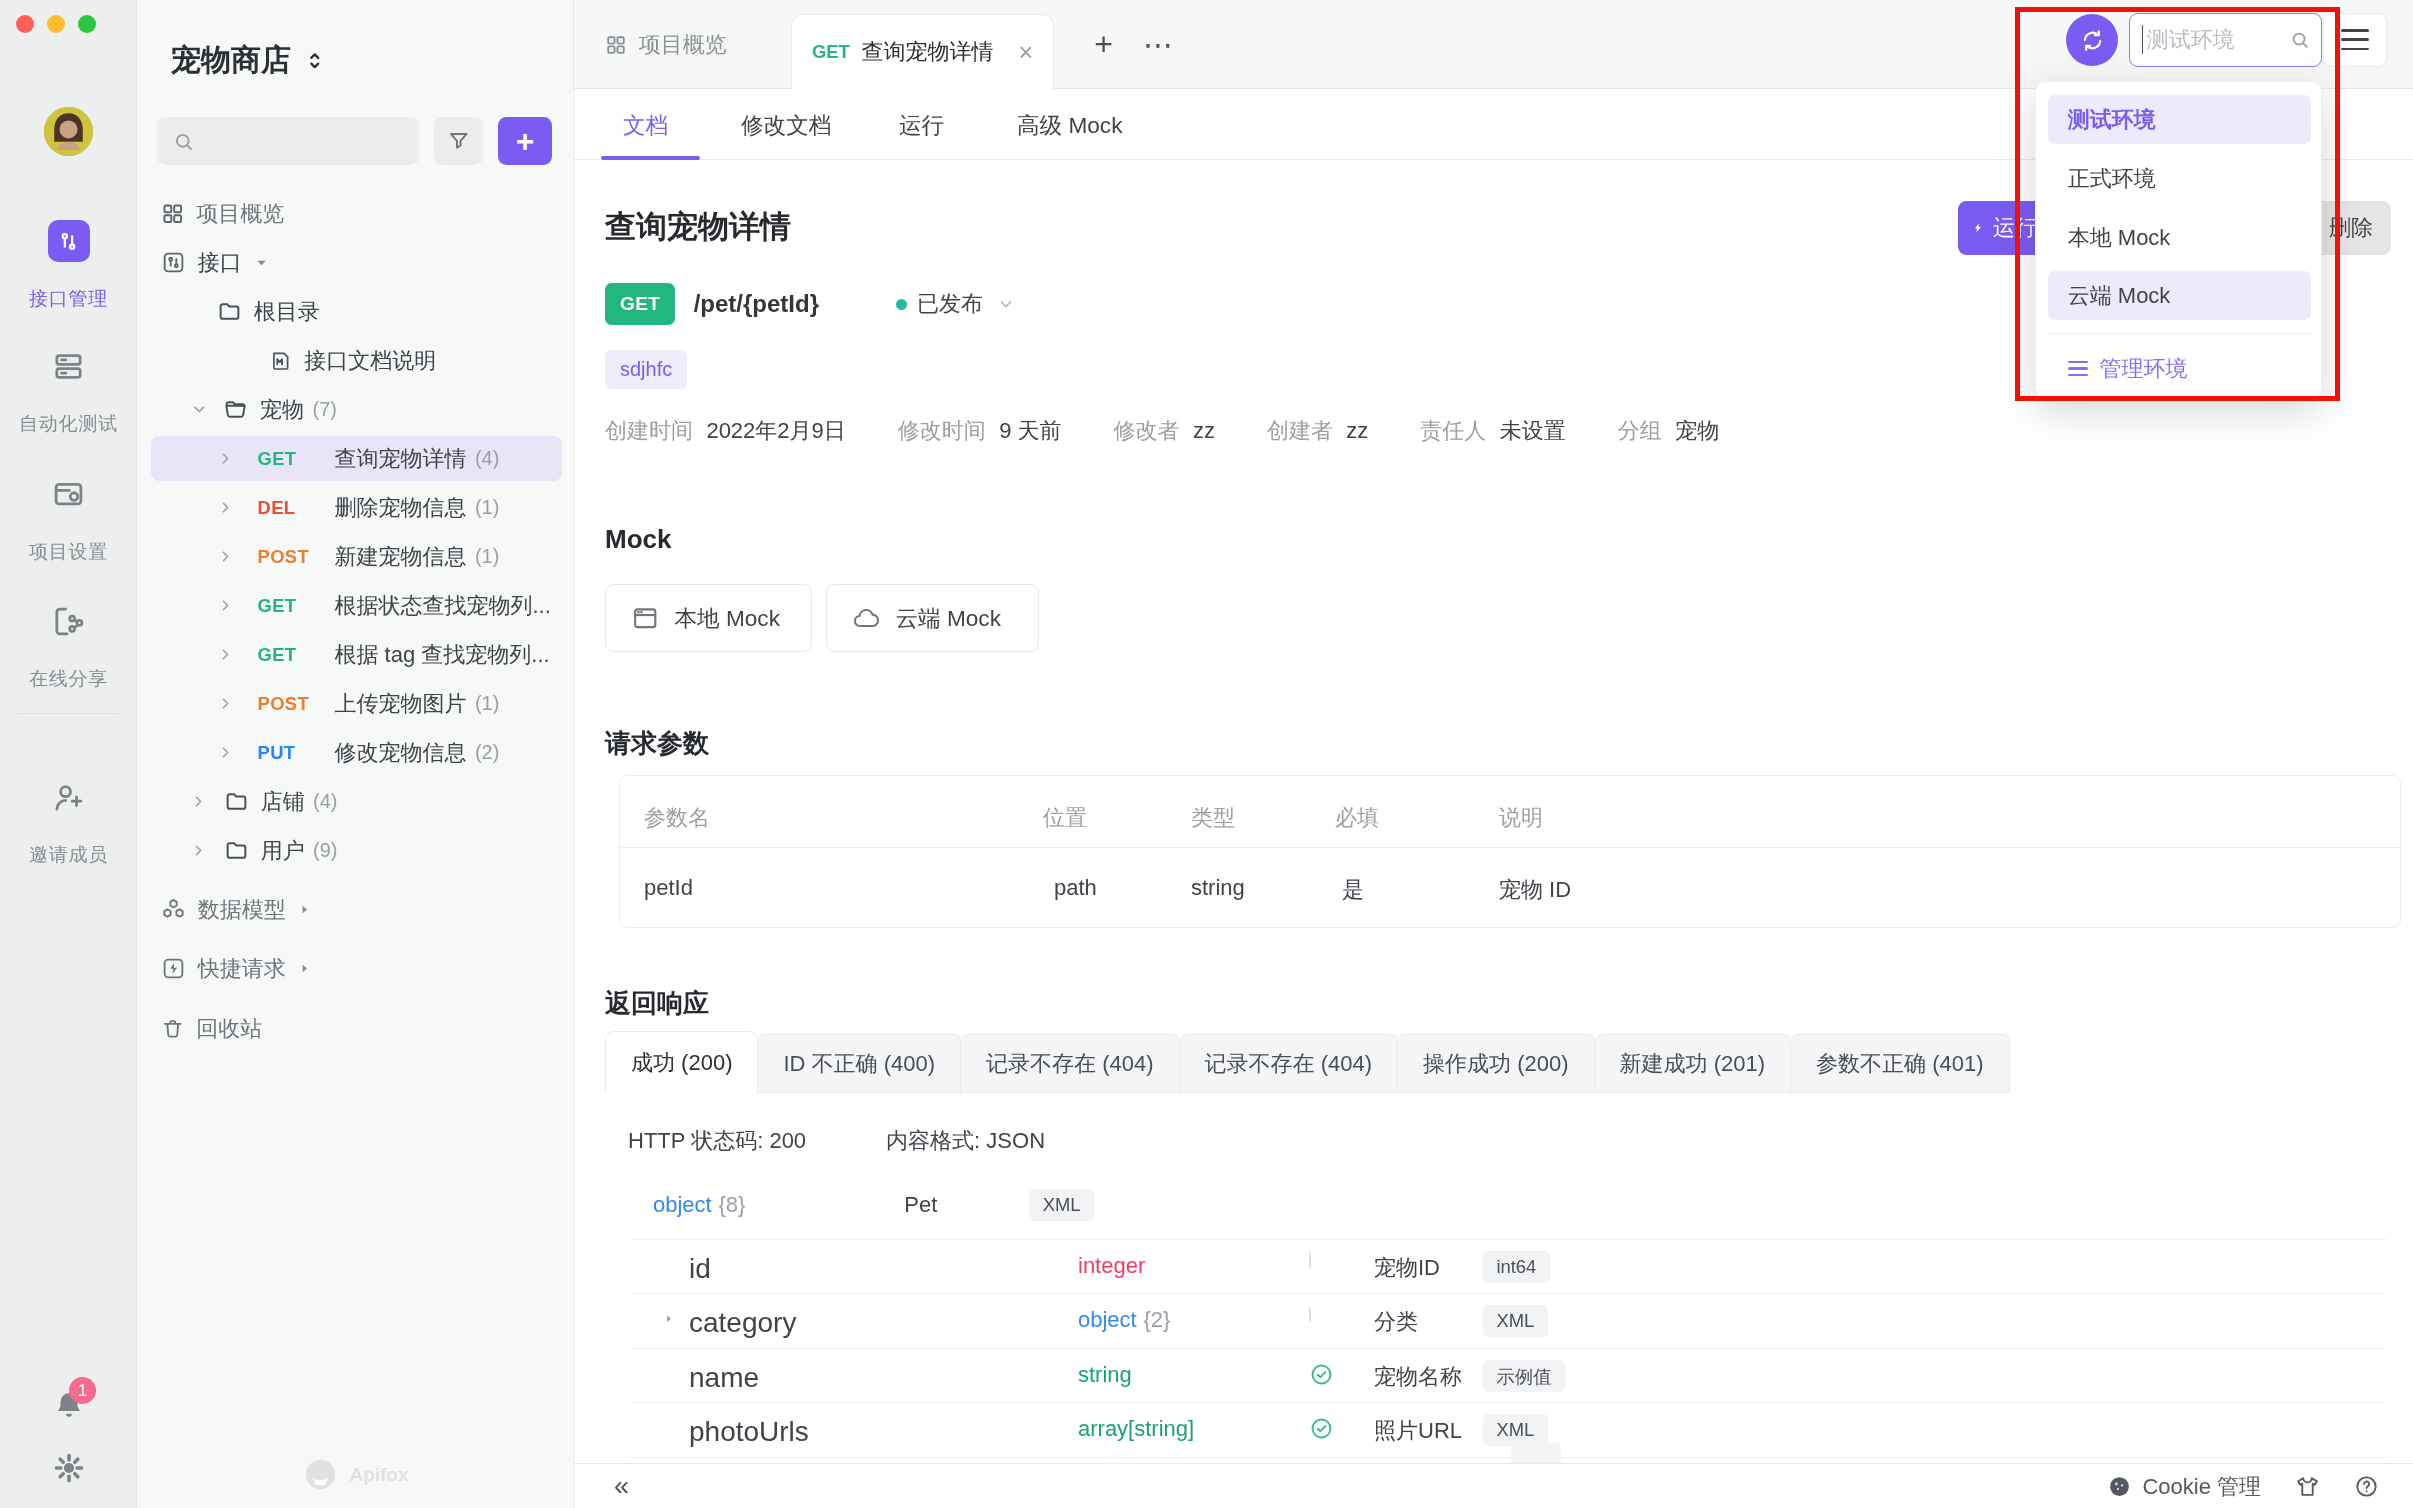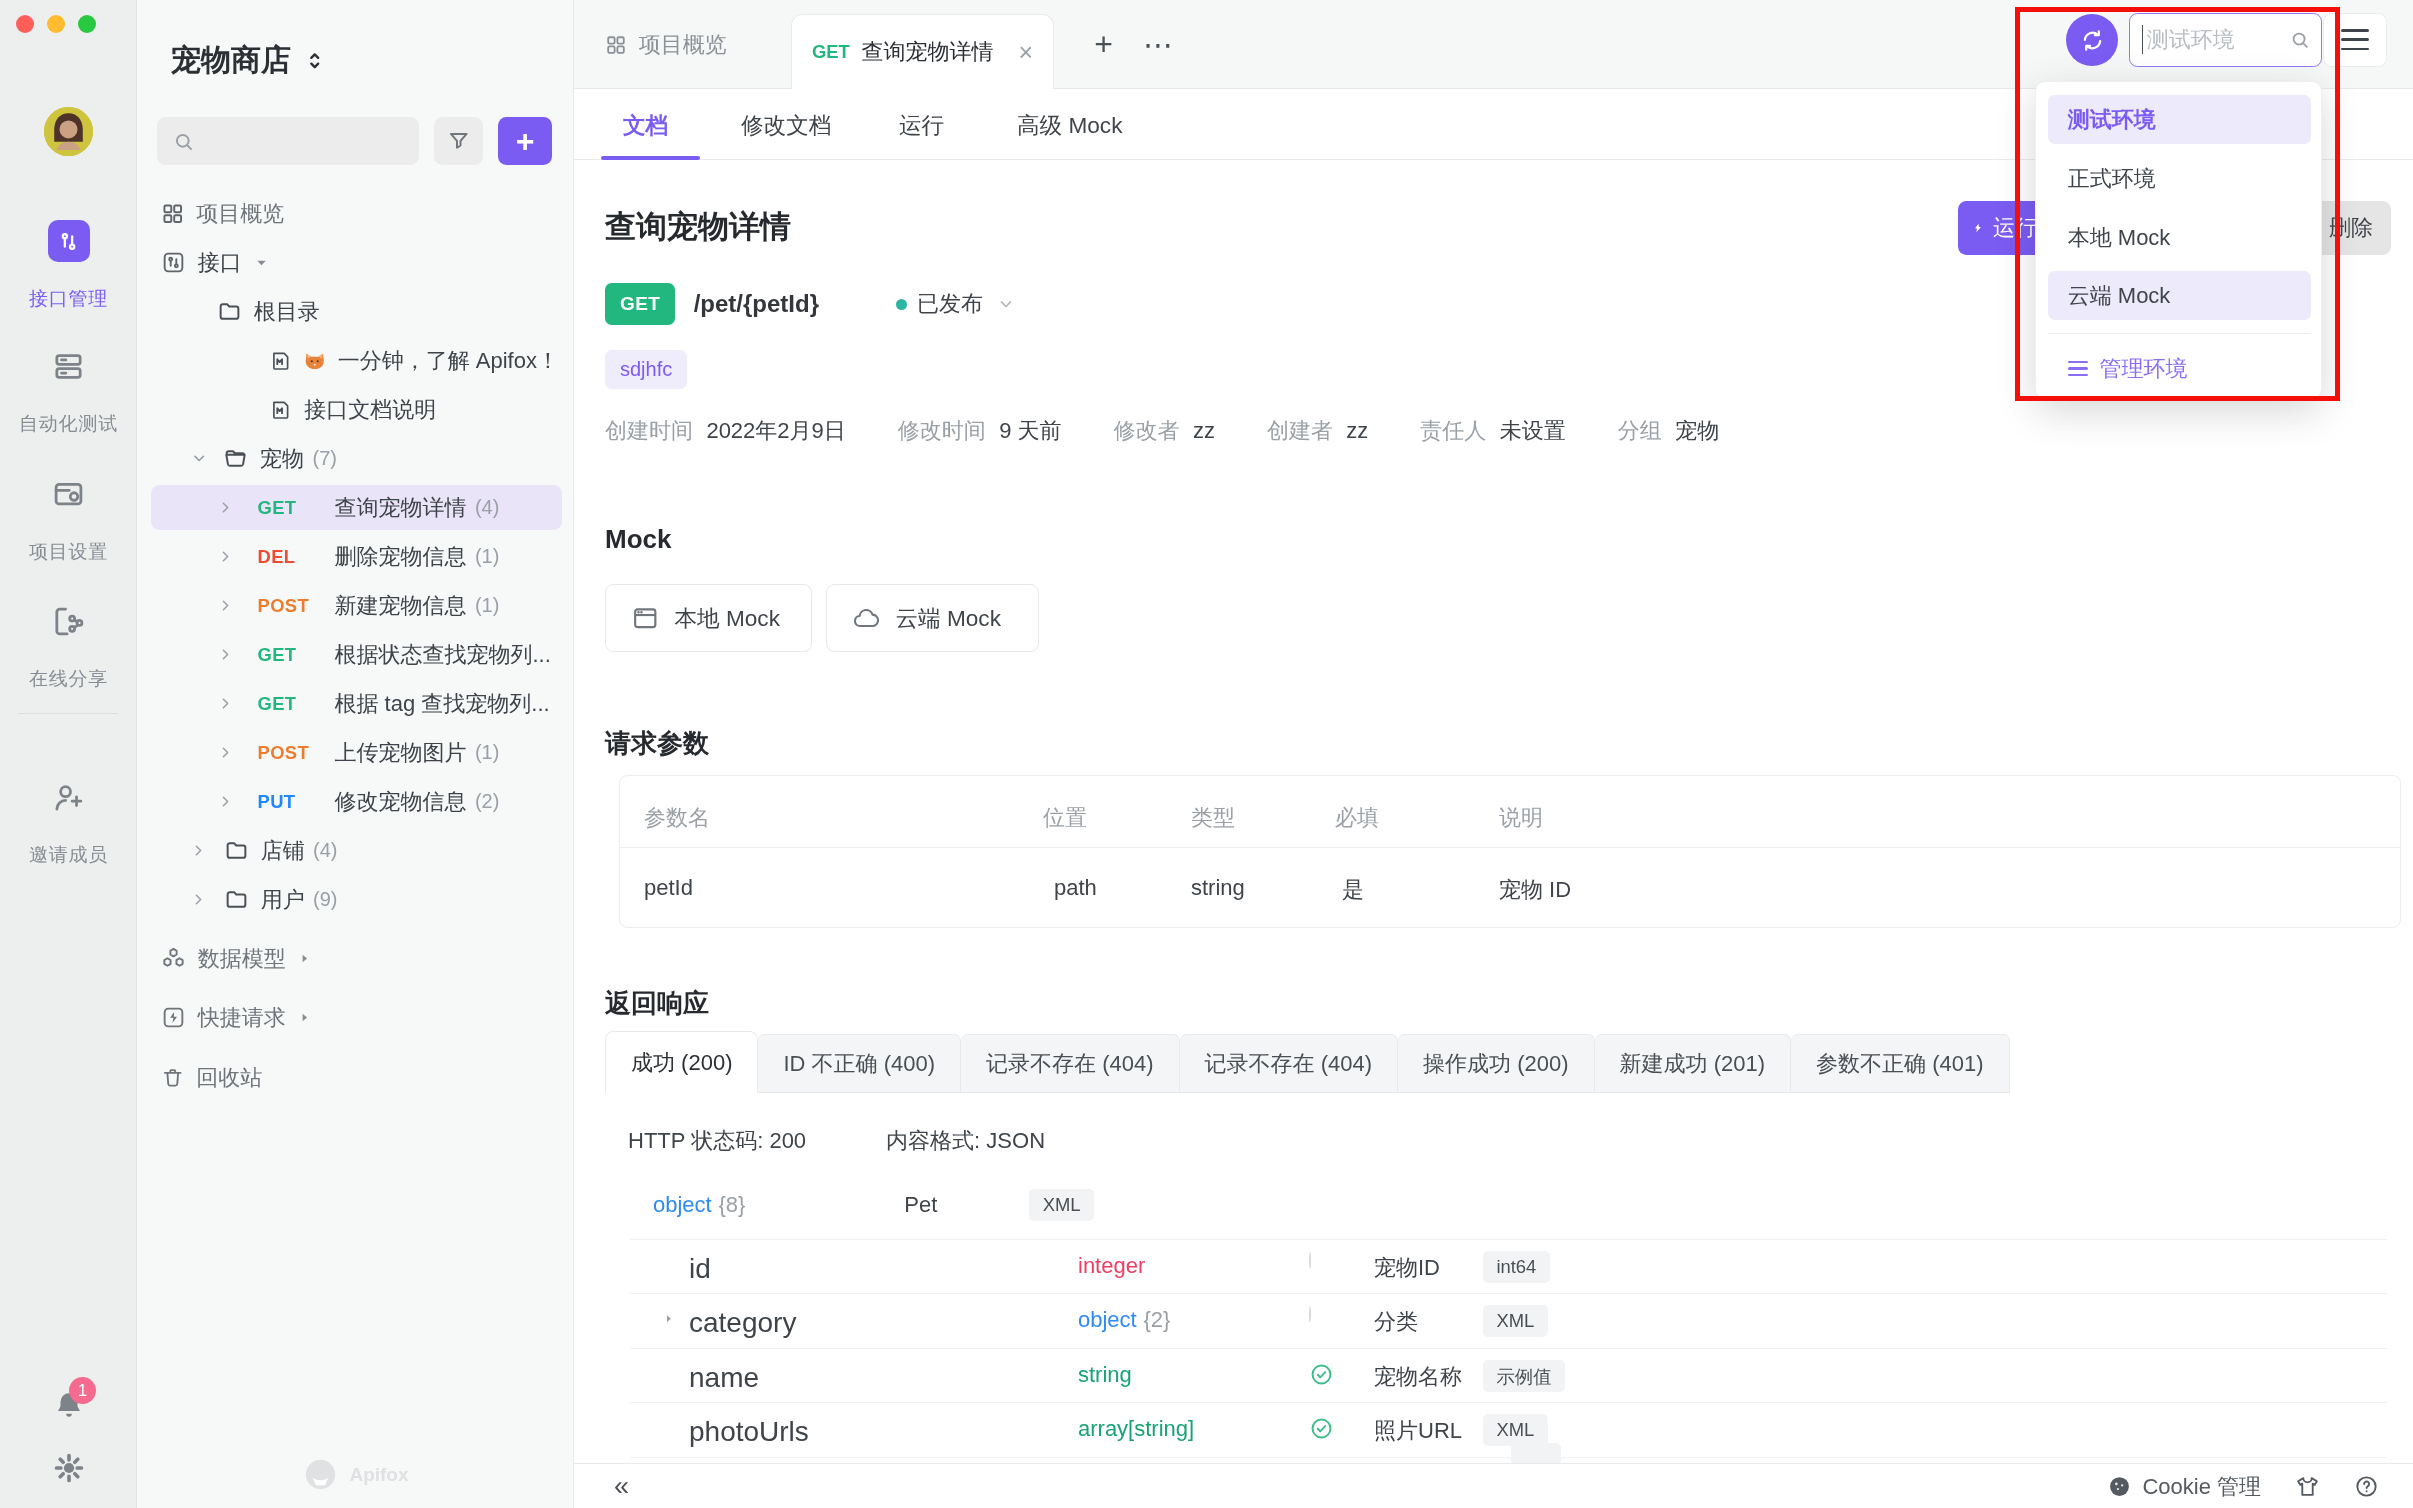--- a/index.html
+++ b/index.html
@@ -53,21 +53,21 @@
   #tab-overview { position:absolute; left:31px; top:0; height:89px; display:flex; align-items:center; gap:11.7px; color:#8b9196; font-size:22px; }
   #tab-active { position:absolute; left:217px; top:14.2px; width:263px; height:75px; background:#fff; border:0.8px solid #e9eaeb; border-bottom:none; border-radius:11.7px 11.7px 0 0; display:flex; align-items:center; padding:0 20px; gap:11.7px; z-index:2; }
   #tab-active .tmethod { color:#23b780; font-weight:bold; font-size:18.4px; }
   #tab-active .ttitle { font-size:22px; color:#2c3034; white-space:nowrap; }
   #tab-active .tclose { margin-left:auto; color:#9aa0a6; font-size:25px; }
   #tab-add { position:absolute; left:510px; top:25px; width:39px; height:39px; color:#4a5056; font-size:32px; display:flex; align-items:center; justify-content:center; }
   #tab-more { position:absolute; left:563px; top:25px; width:44px; height:39px; color:#4a5056; font-size:30px; display:flex; align-items:center; justify-content:center; letter-spacing:1.7px; }
 
   #doc-tabs { position:absolute; left:0; top:90px; width:1839px; height:70px; border-bottom:0.8px solid #eaebec; background:#fff; }
   .dtab { position:absolute; top:0; height:70px; display:flex; align-items:center; font-size:22.6px; color:#3f444a; }
-  .dtab.active { color:#7b5cf2;font-weight:bold; }
+  .dtab.active { color:#7b5cf2; }
   #dtab-underline { position:absolute; left:27px; top:66px; width:99px; height:4.2px; border-radius:2.5px; background:#7b5cf2; }
 
   .h-section { position:absolute; font-size:26px; font-weight:bold; color:#26292d; }
   #doc-title { position:absolute; left:31px; top:206px; font-size:31px; font-weight:bold; color:#26292d; }
 
   #method-row { position:absolute; left:31px; top:282px; height:44px; display:flex; align-items:center; }
   #method-badge { height:42px; padding:0 15px; background:#23b780; color:#fff; border-radius:6.7px; font-weight:bold; font-size:19px; display:flex; align-items:center; letter-spacing:0.4px; }
   #api-path { margin-left:18.4px; font-size:24px; font-weight:bold; color:#33373c; }
   #status-dot { width:11px; height:11px; border-radius:50%; background:#2cb5a2; margin-left:77px; }
   #status-text { margin-left:10px; font-size:22px; color:#3f444a; }
@@ -302,39 +302,20 @@
 
       <div class="trow ind1">
         <span class="ticon">
             <svg width="25" height="25" viewBox="0 0 24 24" fill="none" stroke="#4a5056" stroke-width="1.9" stroke-linejoin="round">
               <path d="M3.5 7a2 2 0 012-2h4.2l2 2.2H18.5a2 2 0 012 2V17a2 2 0 01-2 2h-13a2 2 0 01-2-2z"></path>
             </svg>
           </span>
         <span class="tlabel">根目录</span>
       </div>
 
-      <div class="trow ind2">
-        <span class="ticon">
-            <svg width="23.5" height="23.5" viewBox="0 0 24 24" fill="none" stroke="#4a5056" stroke-width="1.9" stroke-linejoin="round">
-              <path d="M5 4.5h10.5L19 8v11.5a.9.9 0 01-.9.9H5.9a.9.9 0 01-.9-.9V5.4a.9.9 0 01.9-.9z" stroke-width="1.7"></path>
-              <path d="M8.5 15.5v-5l2.4 2.8 2.4-2.8v5" stroke-linecap="round"></path>
-            </svg>
-          </span>
-        <span class="ticon" style="margin-left:10px">
-            <svg width="23.5" height="23.5" viewBox="0 0 24 24">
-              <path d="M3.5 4.5L8 8h8l4.5-3.5.7 7.5c.4 4.8-3.7 8.5-9.2 8.5S2.4 16.8 2.8 12z" fill="#e8833a"></path>
-              <path d="M3.5 4.5L8 8l-3 2z" fill="#f6b27c"></path>
-              <path d="M20.5 4.5L16 8l3 2z" fill="#f6b27c"></path>
-              <circle cx="9" cy="12.5" r="1" fill="#40342c"></circle>
-              <circle cx="15" cy="12.5" r="1" fill="#40342c"></circle>
-              <path d="M10.6 15.6h2.8L12 17.4z" fill="#fff"></path>
-            </svg>
-          </span>
-        <span class="tlabel">一分钟，了解 Apifox！</span>
-      </div>
 
       <div class="trow ind2">
         <span class="ticon">
             <svg width="23.5" height="23.5" viewBox="0 0 24 24" fill="none" stroke="#4a5056" stroke-width="1.9" stroke-linejoin="round">
               <path d="M5 4.5h10.5L19 8v11.5a.9.9 0 01-.9.9H5.9a.9.9 0 01-.9-.9V5.4a.9.9 0 01.9-.9z" stroke-width="1.7"></path>
               <path d="M8.5 15.5v-5l2.4 2.8 2.4-2.8v5" stroke-linecap="round"></path>
             </svg>
           </span>
         <span class="tlabel">接口文档说明</span>
       </div>

